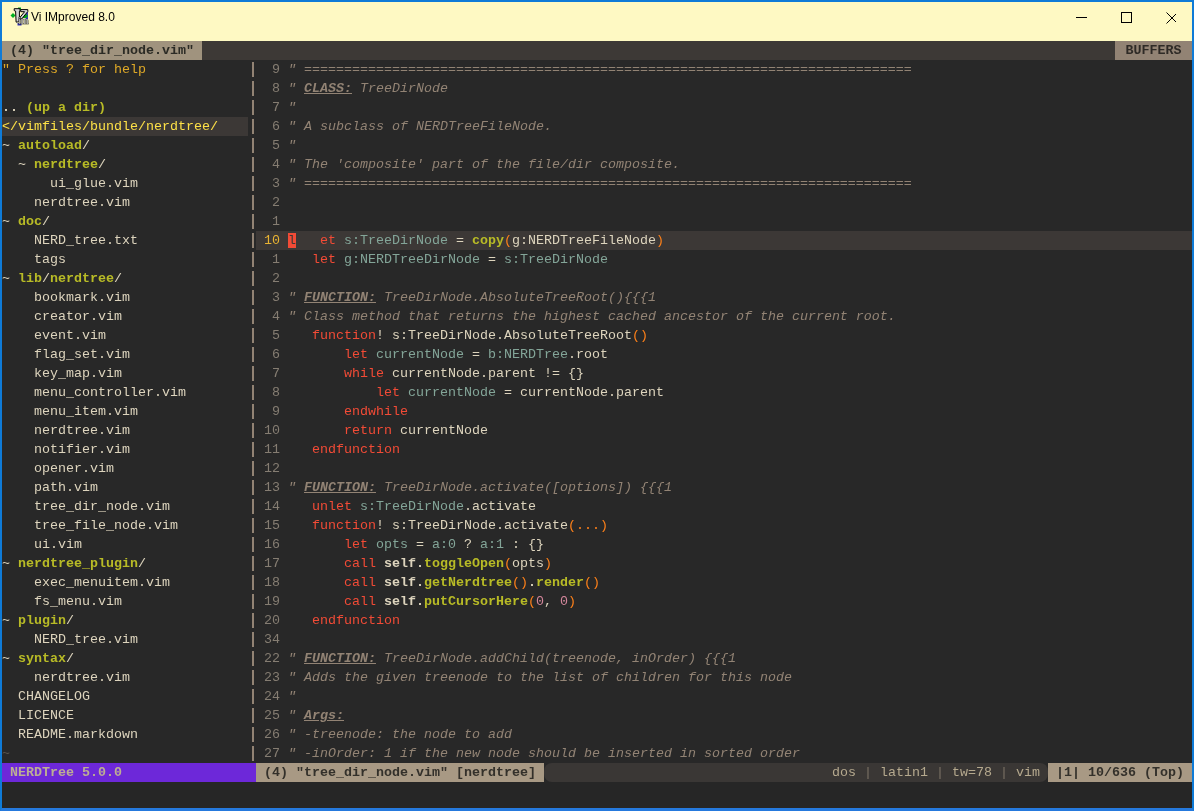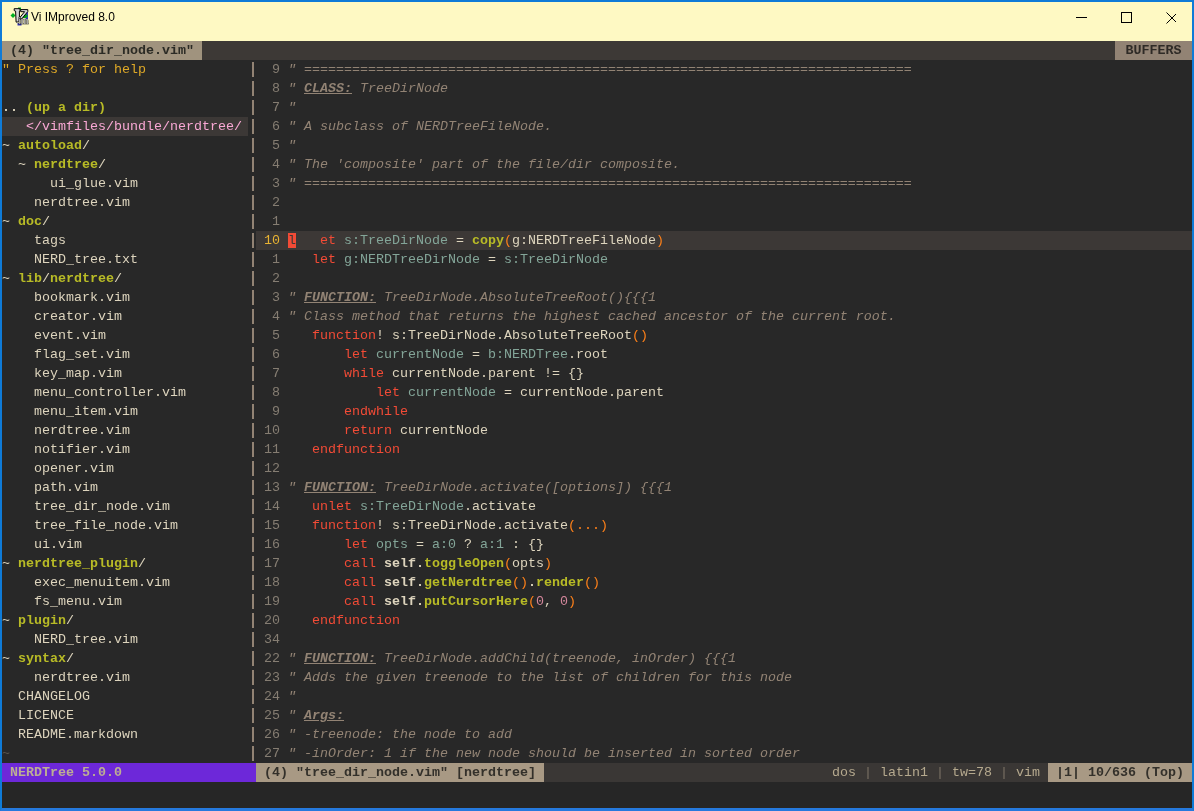--- a/index.html
+++ b/index.html
@@ -31,26 +31,26 @@
 .cb { font-weight:bold;text-decoration:underline; }
 .r { color:#f24b36;padding-left:24px; }
 .i { color:#83a598; }
 .f { color:#b8bb26; font-weight:bold; }
 .o { color:#fe8019; }
 .p { color:#d3869b; }
 .b { font-weight:bold; }
 .y { color:#dfa927; }
 .d { color:#b8bb26; font-weight:bold; }
 .up { font-weight:bold; }
-.rootl { color:#f9a8d4;margin-left:24px; }
+.rootl { color:#fde047; }
 .nt { color:#5a544c; }
 .status { height:19px; display:flex; }
 .st-l { width:254px; background:#6d28d9; color:#bdae93; font-weight:bold; }
 .st-a { background:#a89984; color:#33302a; font-weight:bold; }
-.st-b { flex:1; background:#3a3735; color:#b5a98e; text-align:right; }
+.st-b { flex:1; background:#3a3735; color:#b5a98e; text-align:right;border-radius:8px; }
 .st-b .sep { color:#7a7164; }
 .st-c { background:#a89984; color:#33302a; font-weight:bold; }
 .cmd { flex:1; background:#262626; }
 .cur { background:#f24b36; color:#3c3836; }
 </style></head><body>
 <div class="win">
 <div class="titlebar">
       <svg class="ticon" width="20" height="20" viewBox="0 0 20 20">
 <rect x="15.5" y="5" width="2.5" height="7" fill="#3838c0"></rect>
 <rect x="7.5" y="16" width="4" height="2.5" fill="#3838c0"></rect>
@@ -74,22 +74,22 @@
 <div class="sidebar">
 <div class="row"><span class="y">" Press ? for help</span></div>
 <div class="row"></div>
 <div class="row"><span class="up">.. <span class="d">(up a dir)</span></span></div>
 <div class="row hl"><span class="rootl">&lt;/vimfiles/bundle/nerdtree/</span></div>
 <div class="row">~ <span class="d">autoload</span>/</div>
 <div class="row">  ~ <span class="d">nerdtree</span>/</div>
 <div class="row">      ui_glue.vim</div>
 <div class="row">    nerdtree.vim</div>
 <div class="row">~ <span class="d">doc</span>/</div>
+<div class="row">    NERD_tree.txt</div>
 <div class="row">    tags</div>
-<div class="row">    NERD_tree.txt</div>
 <div class="row">~ <span class="d">lib</span>/<span class="d">nerdtree</span>/</div>
 <div class="row">    bookmark.vim</div>
 <div class="row">    creator.vim</div>
 <div class="row">    event.vim</div>
 <div class="row">    flag_set.vim</div>
 <div class="row">    key_map.vim</div>
 <div class="row">    menu_controller.vim</div>
 <div class="row">    menu_item.vim</div>
 <div class="row">    nerdtree.vim</div>
 <div class="row">    notifier.vim</div>

